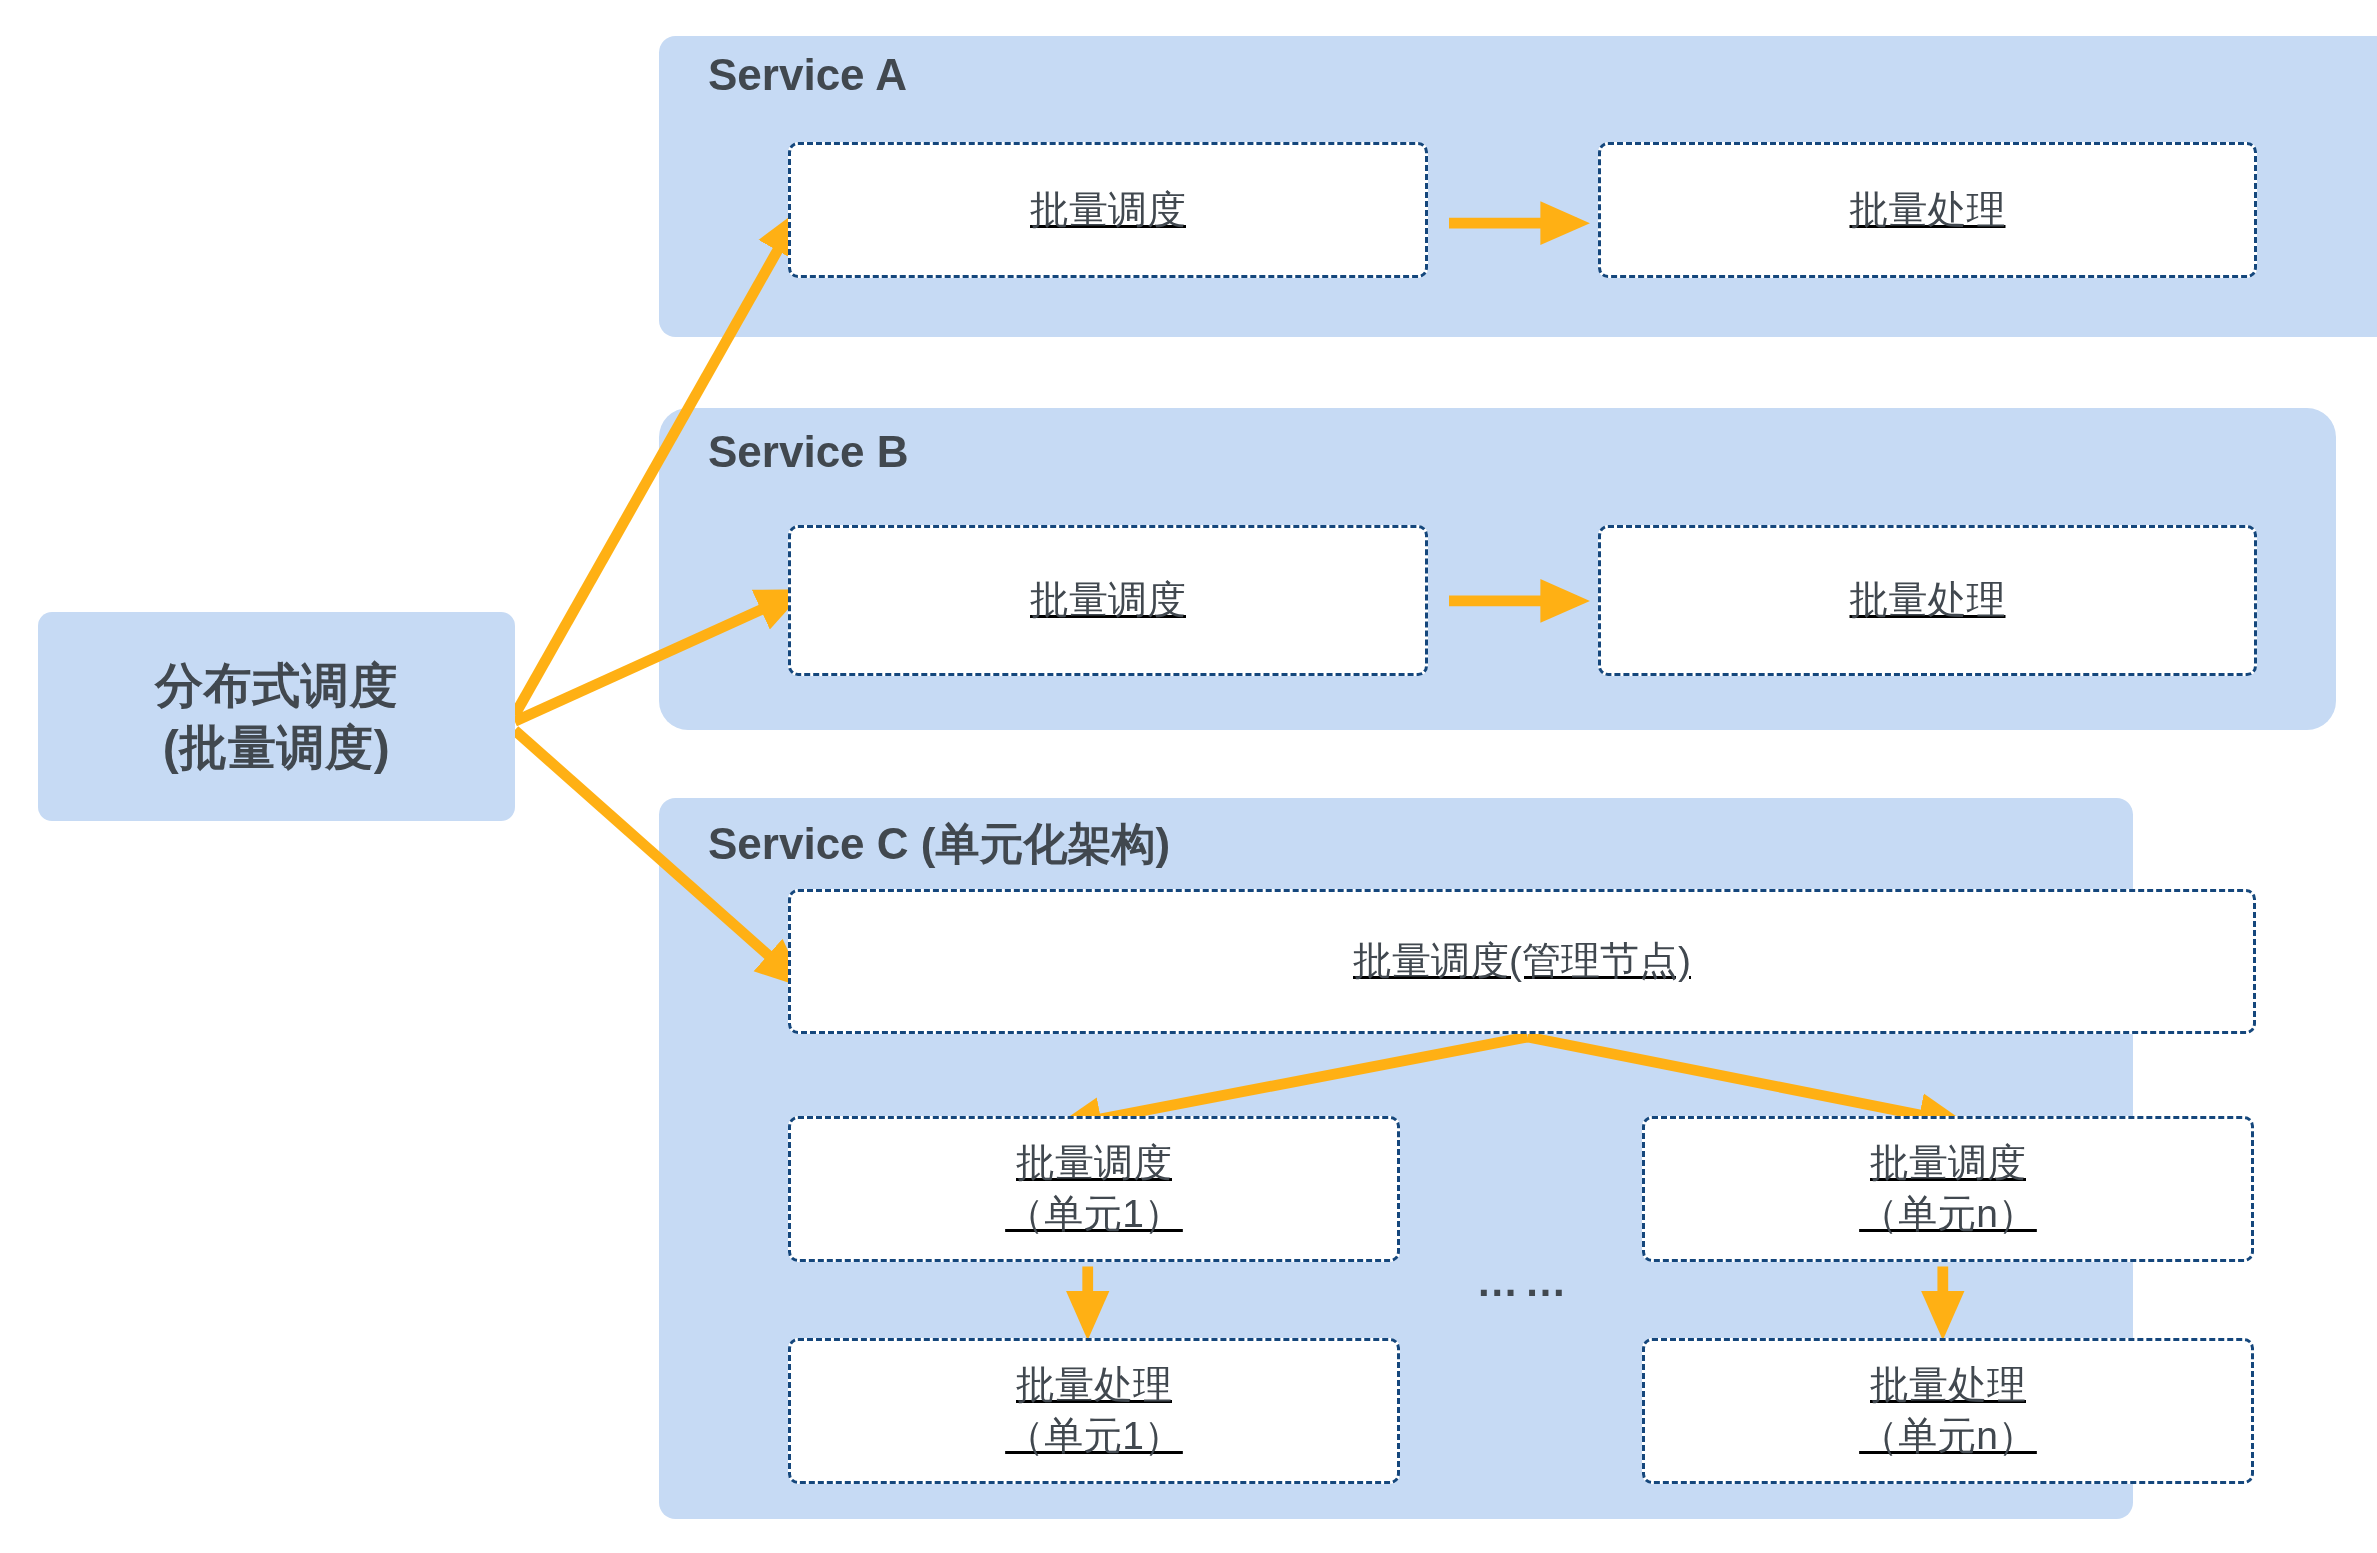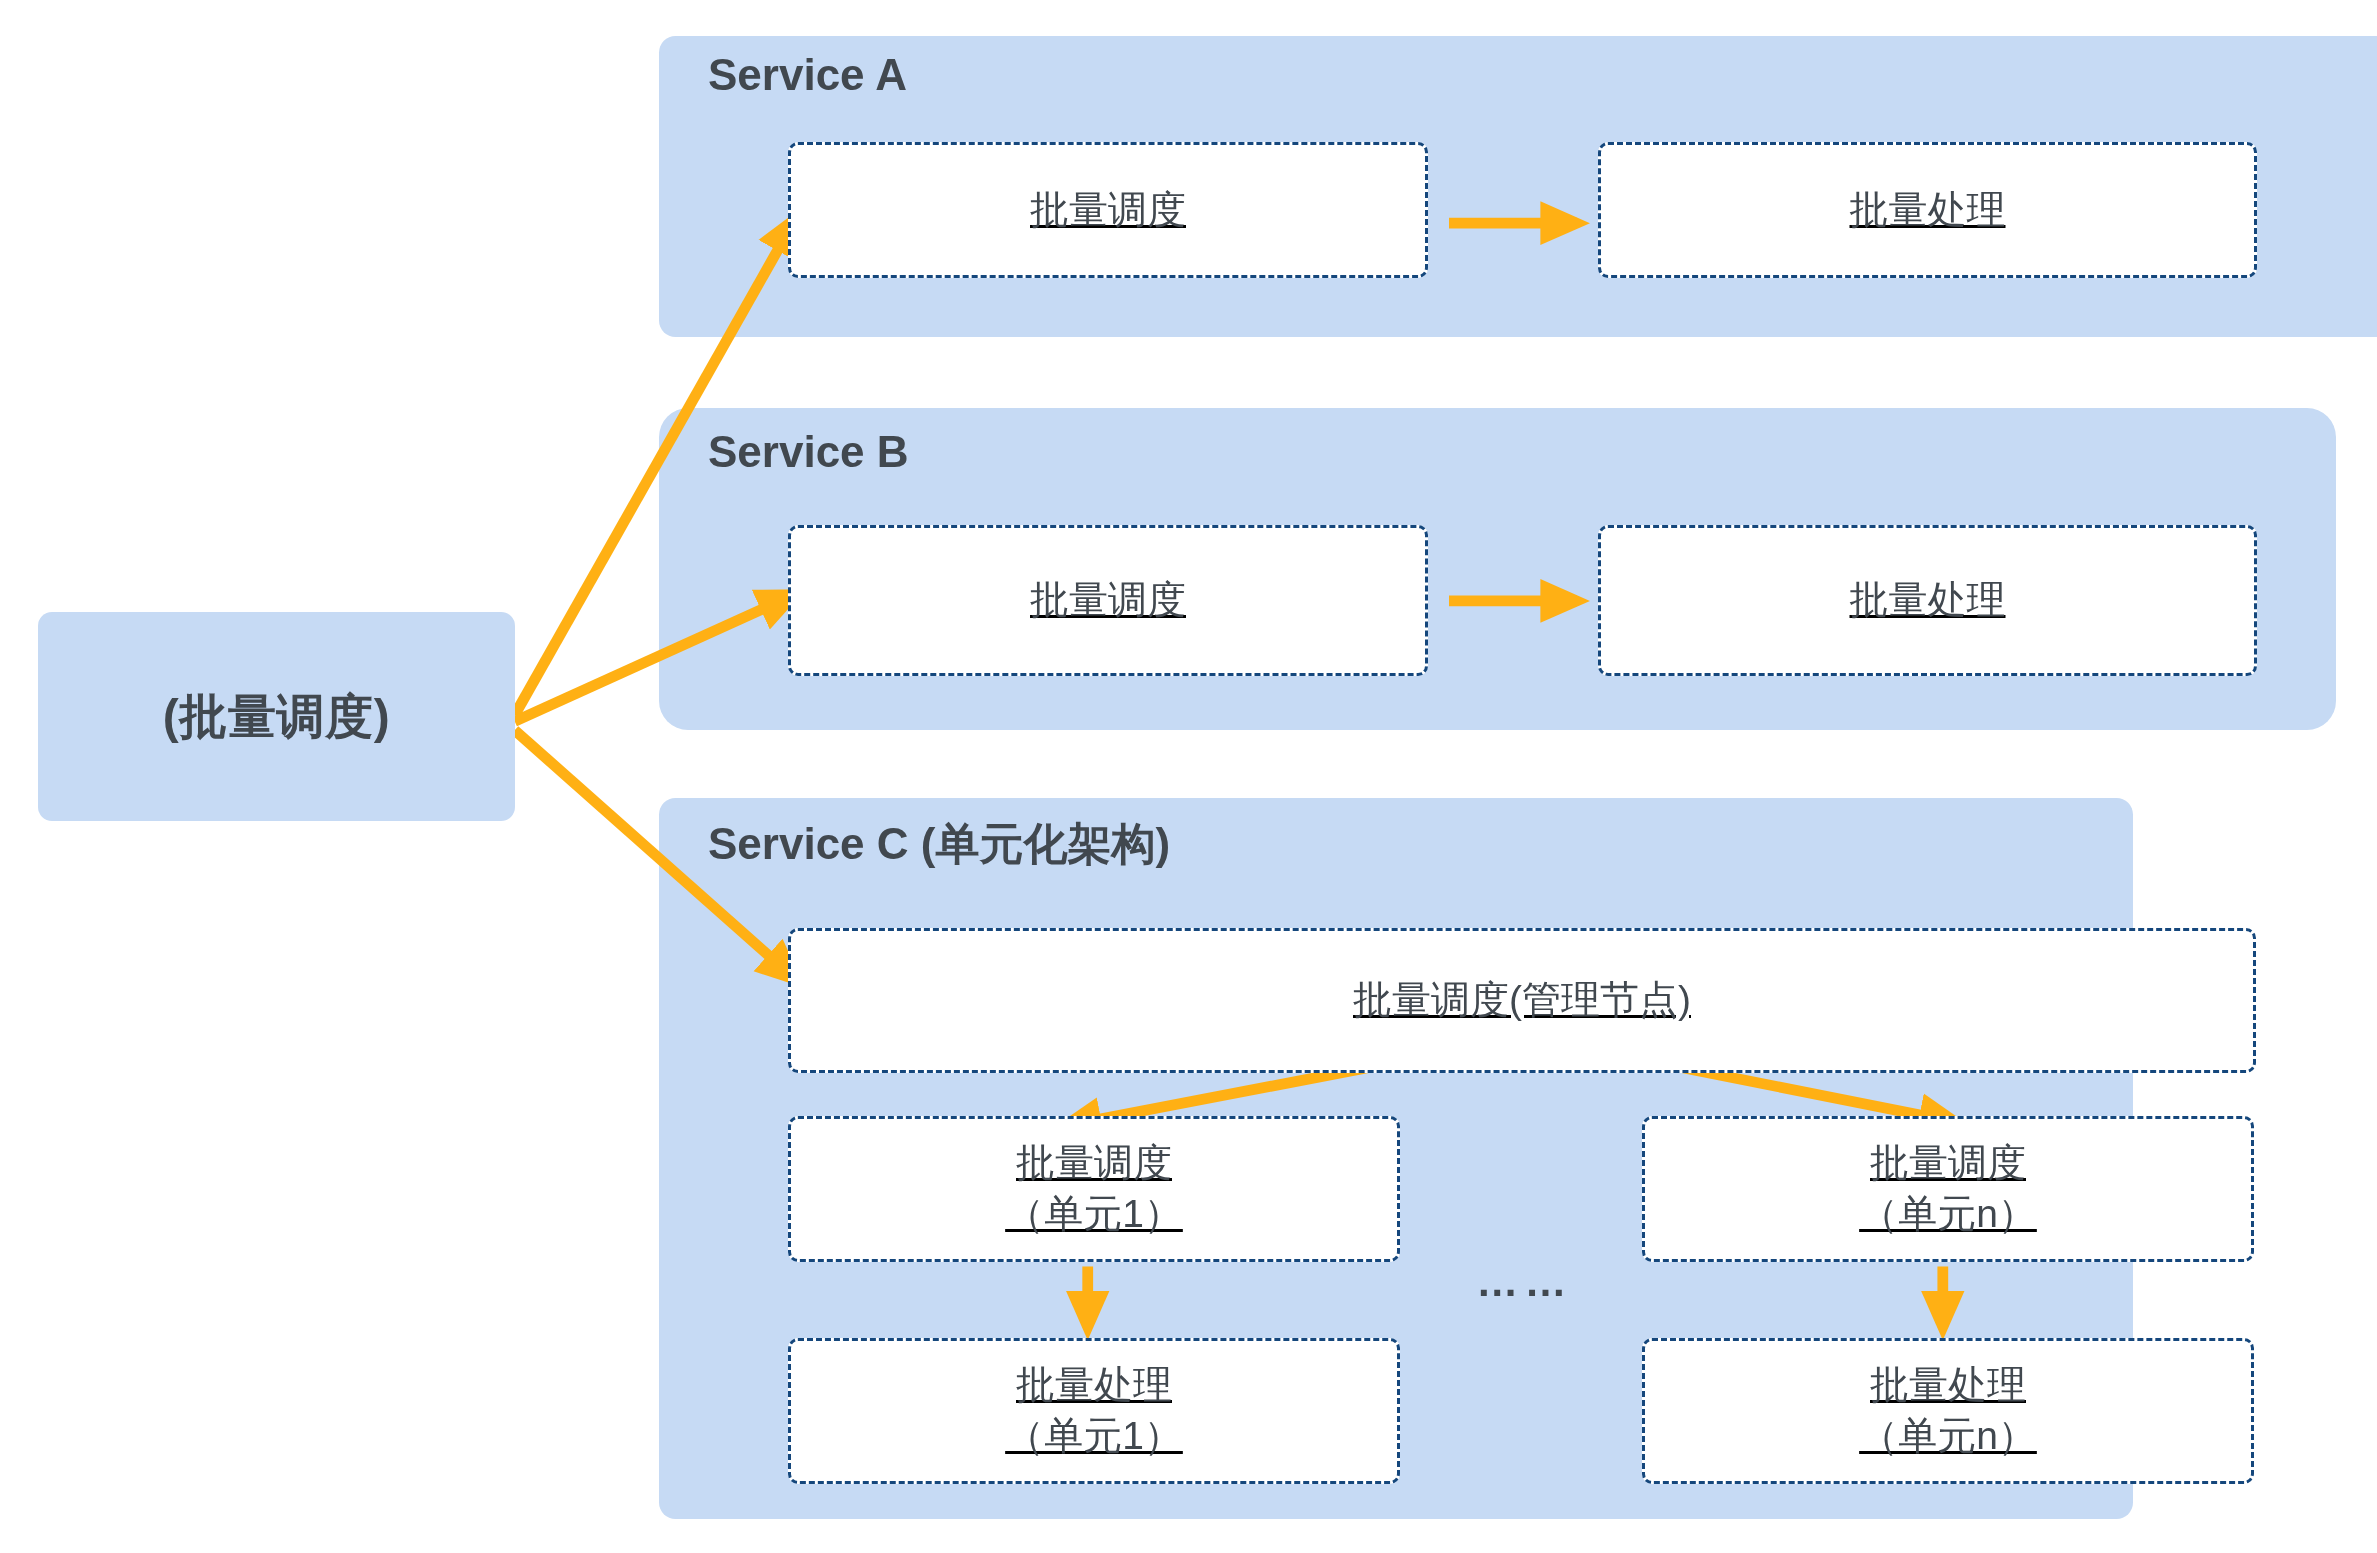--- a/index.html
+++ b/index.html
@@ -105,21 +105,21 @@
 
   
   #a-sched { left: 788px; top: 142px; width: 640px; height: 136px; }
   #a-proc  { left: 1598px; top: 142px; width: 659px; height: 136px; }
 
   
   #b-sched { left: 788px; top: 525px; width: 640px; height: 151px; }
   #b-proc  { left: 1598px; top: 525px; width: 659px; height: 151px; }
 
   
-  #c-manager { left: 788px; top: 889px; width: 1468px; height: 145px; margin-top: 39px; }
+  #c-manager { left: 788px; top: 889px; width: 1468px; height: 145px; }
   #c-sched-1 { left: 788px; top: 1116px; width: 612px; height: 146px; }
   #c-sched-n { left: 1642px; top: 1116px; width: 612px; height: 146px; }
   #c-proc-1  { left: 788px; top: 1338px; width: 612px; height: 146px; }
   #c-proc-n  { left: 1642px; top: 1338px; width: 612px; height: 146px; }
 
   
   #unit-ellipsis {
     position: absolute;
     left: 1439px;
     top: 1258px;
@@ -169,20 +169,21 @@
     <line x1="2410" y1="1636" x2="1680" y2="1776" stroke="#FFB014" stroke-width="17" marker-end="url(#ah)"></line>
 
     <line x1="2410" y1="1636" x2="3085" y2="1770" stroke="#FFB014" stroke-width="17" marker-end="url(#ah)"></line>
 
     <line x1="1716" y1="1998" x2="1716" y2="2094" stroke="#FFB014" stroke-width="17" marker-end="url(#ah)"></line>
 
     <line x1="3065" y1="1998" x2="3065" y2="2094" stroke="#FFB014" stroke-width="17" marker-end="url(#ah)"></line>
   </svg>
 
   <div class="center-node">
+    <div class="line">分布式调度</div>
     <div class="line">(批量调度)</div>
   </div>
 
   <div class="node-box" id="a-sched">
     <div class="nline">批量调度</div>
   </div>
   <div class="node-box" id="a-proc">
     <div class="nline">批量处理</div>
   </div>
 

